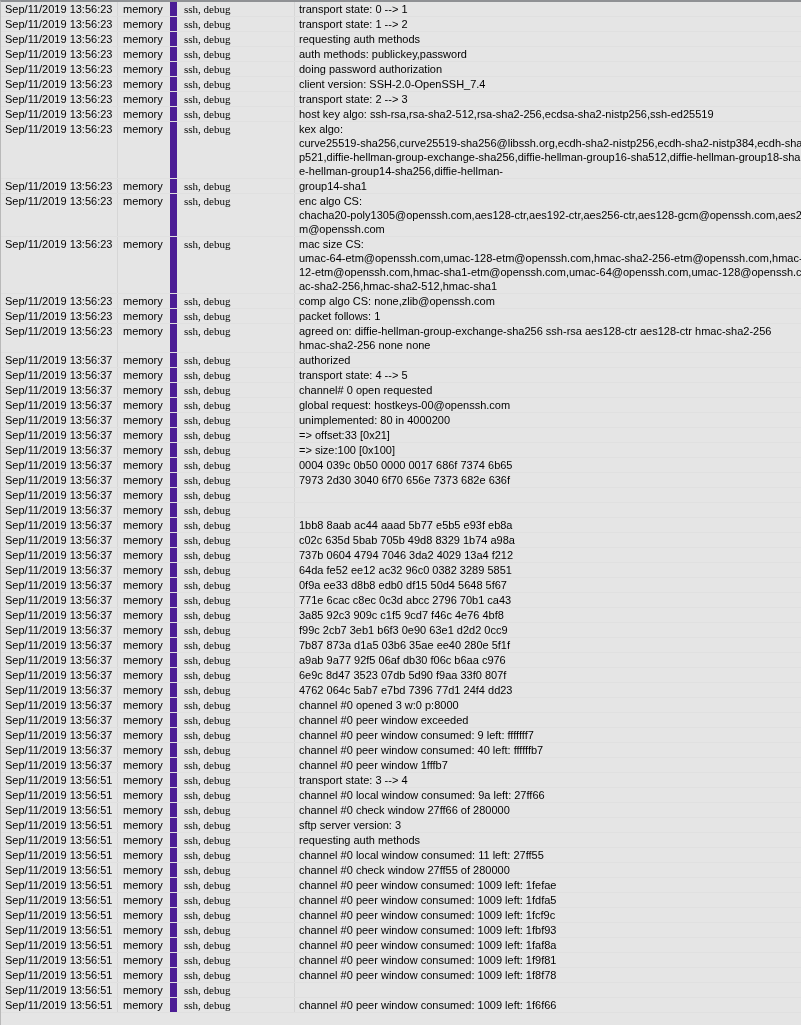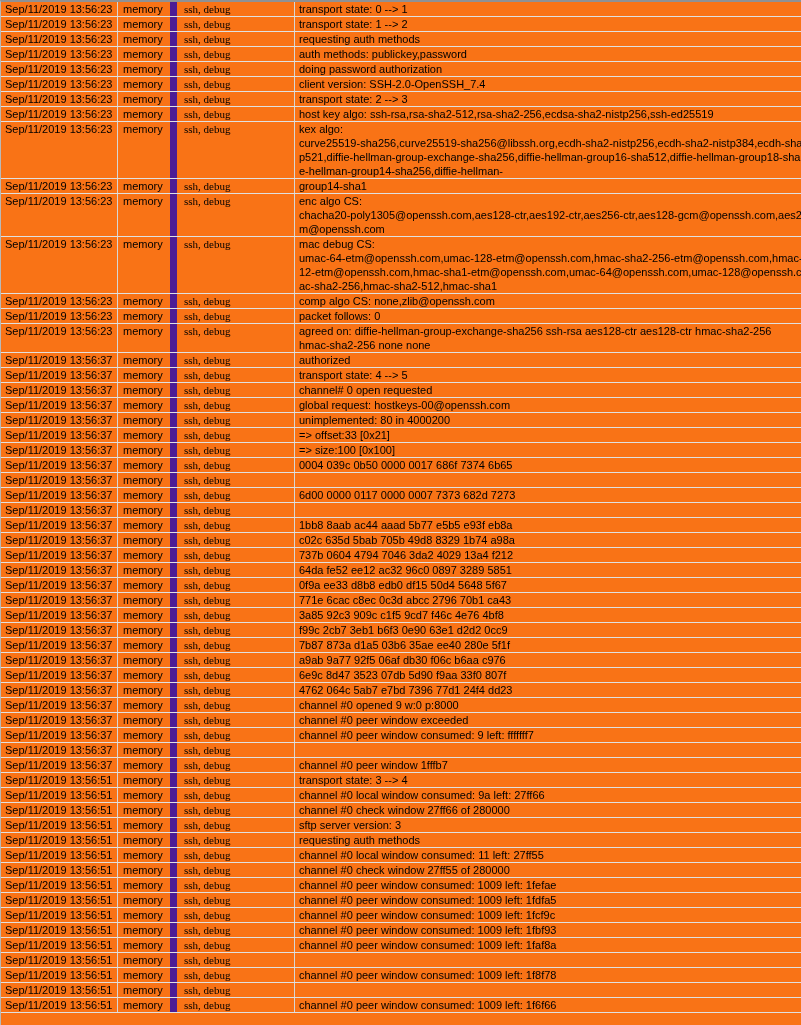--- a/index.html
+++ b/index.html
@@ -1,20 +1,20 @@
 <!DOCTYPE html>
 <html><head>
 <meta charset="utf-8">
 <style>
   html, body { margin: 0; padding: 0; background: #ffffff; }
   #log-window {
     width: 801px;
     height: 1025px;
     overflow: hidden;
-    background: #f97316;
+    background: #e5e5e5;
     border-top: 2px solid #8f9194;
     border-left: 1px solid #b9b9b9;
     box-sizing: border-box;
     font-family: "Liberation Sans", "DejaVu Sans", sans-serif;
     font-size: 11px;
     color: #000000;
     cursor: default;
   }
   .log-row {
     display: flex;
@@ -127,33 +127,33 @@
       <div class="log-row">
     <div class="cell c-time">Sep/11/2019 13:56:23</div>
     <div class="cell c-buffer">memory</div>
     <div class="cell c-topics">ssh, debug</div>
     <div class="cell c-msg"><div class="msg-line">enc algo CS:</div><div class="msg-line">chacha20-poly1305@openssh.com,aes128-ctr,aes192-ctr,aes256-ctr,aes128-gcm@openssh.com,aes256-gc</div><div class="msg-line">m@openssh.com</div></div>
   </div>
       <div class="log-row">
     <div class="cell c-time">Sep/11/2019 13:56:23</div>
     <div class="cell c-buffer">memory</div>
     <div class="cell c-topics">ssh, debug</div>
-    <div class="cell c-msg"><div class="msg-line">mac debug CS:</div><div class="msg-line">umac-64-etm@openssh.com,umac-128-etm@openssh.com,hmac-sha2-256-etm@openssh.com,hmac-sha2-5</div><div class="msg-line">12-etm@openssh.com,hmac-sha1-etm@openssh.com,umac-64@openssh.com,umac-128@openssh.com,hm</div><div class="msg-line">ac-sha2-256,hmac-sha2-512,hmac-sha1</div></div>
+    <div class="cell c-msg"><div class="msg-line">mac size CS:</div><div class="msg-line">umac-64-etm@openssh.com,umac-128-etm@openssh.com,hmac-sha2-256-etm@openssh.com,hmac-sha2-5</div><div class="msg-line">12-etm@openssh.com,hmac-sha1-etm@openssh.com,umac-64@openssh.com,umac-128@openssh.com,hm</div><div class="msg-line">ac-sha2-256,hmac-sha2-512,hmac-sha1</div></div>
   </div>
       <div class="log-row">
     <div class="cell c-time">Sep/11/2019 13:56:23</div>
     <div class="cell c-buffer">memory</div>
     <div class="cell c-topics">ssh, debug</div>
     <div class="cell c-msg"><div class="msg-line">comp algo CS: none,zlib@openssh.com</div></div>
   </div>
       <div class="log-row">
     <div class="cell c-time">Sep/11/2019 13:56:23</div>
     <div class="cell c-buffer">memory</div>
     <div class="cell c-topics">ssh, debug</div>
-    <div class="cell c-msg"><div class="msg-line">packet follows: 0</div></div>
+    <div class="cell c-msg"><div class="msg-line">packet follows: 1</div></div>
   </div>
       <div class="log-row">
     <div class="cell c-time">Sep/11/2019 13:56:23</div>
     <div class="cell c-buffer">memory</div>
     <div class="cell c-topics">ssh, debug</div>
     <div class="cell c-msg"><div class="msg-line">agreed on: diffie-hellman-group-exchange-sha256 ssh-rsa aes128-ctr aes128-ctr hmac-sha2-256</div><div class="msg-line">hmac-sha2-256 none none</div></div>
   </div>
       <div class="log-row">
     <div class="cell c-time">Sep/11/2019 13:56:37</div>
     <div class="cell c-buffer">memory</div>
@@ -199,26 +199,26 @@
       <div class="log-row">
     <div class="cell c-time">Sep/11/2019 13:56:37</div>
     <div class="cell c-buffer">memory</div>
     <div class="cell c-topics">ssh, debug</div>
     <div class="cell c-msg"><div class="msg-line">0004 039c 0b50 0000 0017 686f 7374 6b65</div></div>
   </div>
       <div class="log-row">
     <div class="cell c-time">Sep/11/2019 13:56:37</div>
     <div class="cell c-buffer">memory</div>
     <div class="cell c-topics">ssh, debug</div>
-  </div>
-      <div class="log-row">
-    <div class="cell c-time">Sep/11/2019 13:56:37</div>
-    <div class="cell c-buffer">memory</div>
-    <div class="cell c-topics">ssh, debug</div>
-    <div class="cell c-msg"><div class="msg-line">6d00 0000 0117 0000 0007 7373 682d 7273</div></div>
+    <div class="cell c-msg"><div class="msg-line">7973 2d30 3040 6f70 656e 7373 682e 636f</div></div>
+  </div>
+      <div class="log-row">
+    <div class="cell c-time">Sep/11/2019 13:56:37</div>
+    <div class="cell c-buffer">memory</div>
+    <div class="cell c-topics">ssh, debug</div>
   </div>
       <div class="log-row">
     <div class="cell c-time">Sep/11/2019 13:56:37</div>
     <div class="cell c-buffer">memory</div>
     <div class="cell c-topics">ssh, debug</div>
   </div>
       <div class="log-row">
     <div class="cell c-time">Sep/11/2019 13:56:37</div>
     <div class="cell c-buffer">memory</div>
     <div class="cell c-topics">ssh, debug</div>
@@ -233,21 +233,21 @@
       <div class="log-row">
     <div class="cell c-time">Sep/11/2019 13:56:37</div>
     <div class="cell c-buffer">memory</div>
     <div class="cell c-topics">ssh, debug</div>
     <div class="cell c-msg"><div class="msg-line">737b 0604 4794 7046 3da2 4029 13a4 f212</div></div>
   </div>
       <div class="log-row">
     <div class="cell c-time">Sep/11/2019 13:56:37</div>
     <div class="cell c-buffer">memory</div>
     <div class="cell c-topics">ssh, debug</div>
-    <div class="cell c-msg"><div class="msg-line">64da fe52 ee12 ac32 96c0 0897 3289 5851</div></div>
+    <div class="cell c-msg"><div class="msg-line">64da fe52 ee12 ac32 96c0 0382 3289 5851</div></div>
   </div>
       <div class="log-row">
     <div class="cell c-time">Sep/11/2019 13:56:37</div>
     <div class="cell c-buffer">memory</div>
     <div class="cell c-topics">ssh, debug</div>
     <div class="cell c-msg"><div class="msg-line">0f9a ee33 d8b8 edb0 df15 50d4 5648 5f67</div></div>
   </div>
       <div class="log-row">
     <div class="cell c-time">Sep/11/2019 13:56:37</div>
     <div class="cell c-buffer">memory</div>
@@ -287,38 +287,39 @@
       <div class="log-row">
     <div class="cell c-time">Sep/11/2019 13:56:37</div>
     <div class="cell c-buffer">memory</div>
     <div class="cell c-topics">ssh, debug</div>
     <div class="cell c-msg"><div class="msg-line">4762 064c 5ab7 e7bd 7396 77d1 24f4 dd23</div></div>
   </div>
       <div class="log-row">
     <div class="cell c-time">Sep/11/2019 13:56:37</div>
     <div class="cell c-buffer">memory</div>
     <div class="cell c-topics">ssh, debug</div>
-    <div class="cell c-msg"><div class="msg-line">channel #0 opened 9 w:0 p:8000</div></div>
+    <div class="cell c-msg"><div class="msg-line">channel #0 opened 3 w:0 p:8000</div></div>
   </div>
       <div class="log-row">
     <div class="cell c-time">Sep/11/2019 13:56:37</div>
     <div class="cell c-buffer">memory</div>
     <div class="cell c-topics">ssh, debug</div>
     <div class="cell c-msg"><div class="msg-line">channel #0 peer window exceeded</div></div>
   </div>
       <div class="log-row">
     <div class="cell c-time">Sep/11/2019 13:56:37</div>
     <div class="cell c-buffer">memory</div>
     <div class="cell c-topics">ssh, debug</div>
     <div class="cell c-msg"><div class="msg-line">channel #0 peer window consumed: 9 left: fffffff7</div></div>
   </div>
       <div class="log-row">
     <div class="cell c-time">Sep/11/2019 13:56:37</div>
     <div class="cell c-buffer">memory</div>
     <div class="cell c-topics">ssh, debug</div>
+    <div class="cell c-msg"><div class="msg-line">channel #0 peer window consumed: 40 left: ffffffb7</div></div>
   </div>
       <div class="log-row">
     <div class="cell c-time">Sep/11/2019 13:56:37</div>
     <div class="cell c-buffer">memory</div>
     <div class="cell c-topics">ssh, debug</div>
     <div class="cell c-msg"><div class="msg-line">channel #0 peer window 1fffb7</div></div>
   </div>
       <div class="log-row">
     <div class="cell c-time">Sep/11/2019 13:56:51</div>
     <div class="cell c-buffer">memory</div>
@@ -388,20 +389,21 @@
       <div class="log-row">
     <div class="cell c-time">Sep/11/2019 13:56:51</div>
     <div class="cell c-buffer">memory</div>
     <div class="cell c-topics">ssh, debug</div>
     <div class="cell c-msg"><div class="msg-line">channel #0 peer window consumed: 1009 left: 1faf8a</div></div>
   </div>
       <div class="log-row">
     <div class="cell c-time">Sep/11/2019 13:56:51</div>
     <div class="cell c-buffer">memory</div>
     <div class="cell c-topics">ssh, debug</div>
+    <div class="cell c-msg"><div class="msg-line">channel #0 peer window consumed: 1009 left: 1f9f81</div></div>
   </div>
       <div class="log-row">
     <div class="cell c-time">Sep/11/2019 13:56:51</div>
     <div class="cell c-buffer">memory</div>
     <div class="cell c-topics">ssh, debug</div>
     <div class="cell c-msg"><div class="msg-line">channel #0 peer window consumed: 1009 left: 1f8f78</div></div>
   </div>
       <div class="log-row">
     <div class="cell c-time">Sep/11/2019 13:56:51</div>
     <div class="cell c-buffer">memory</div>

